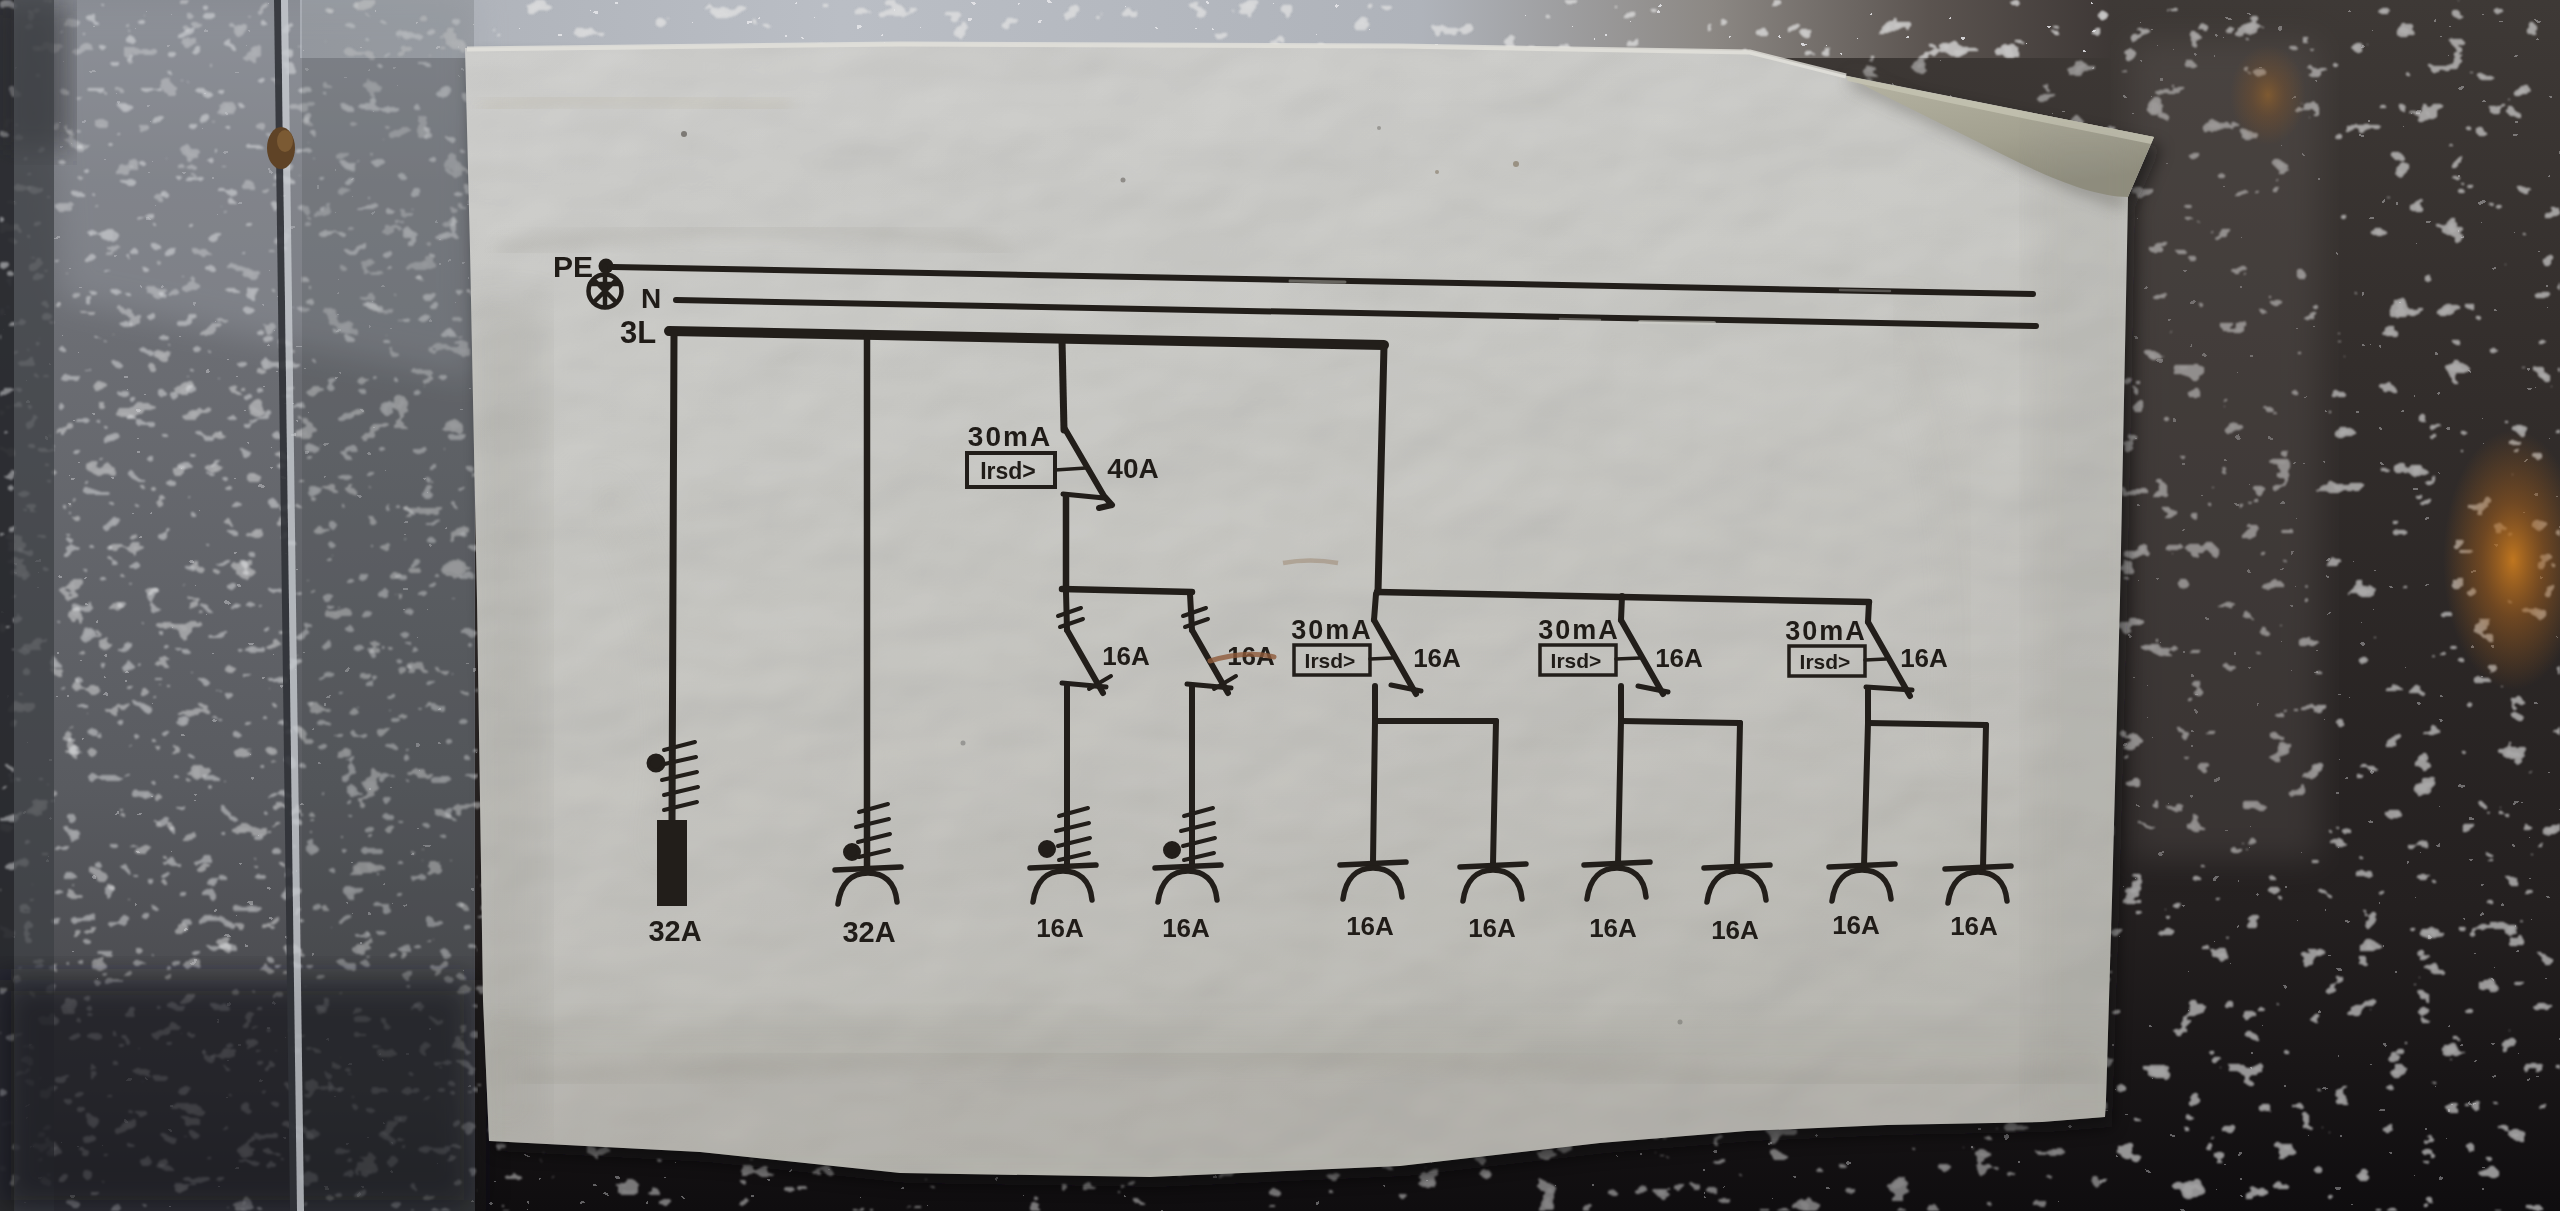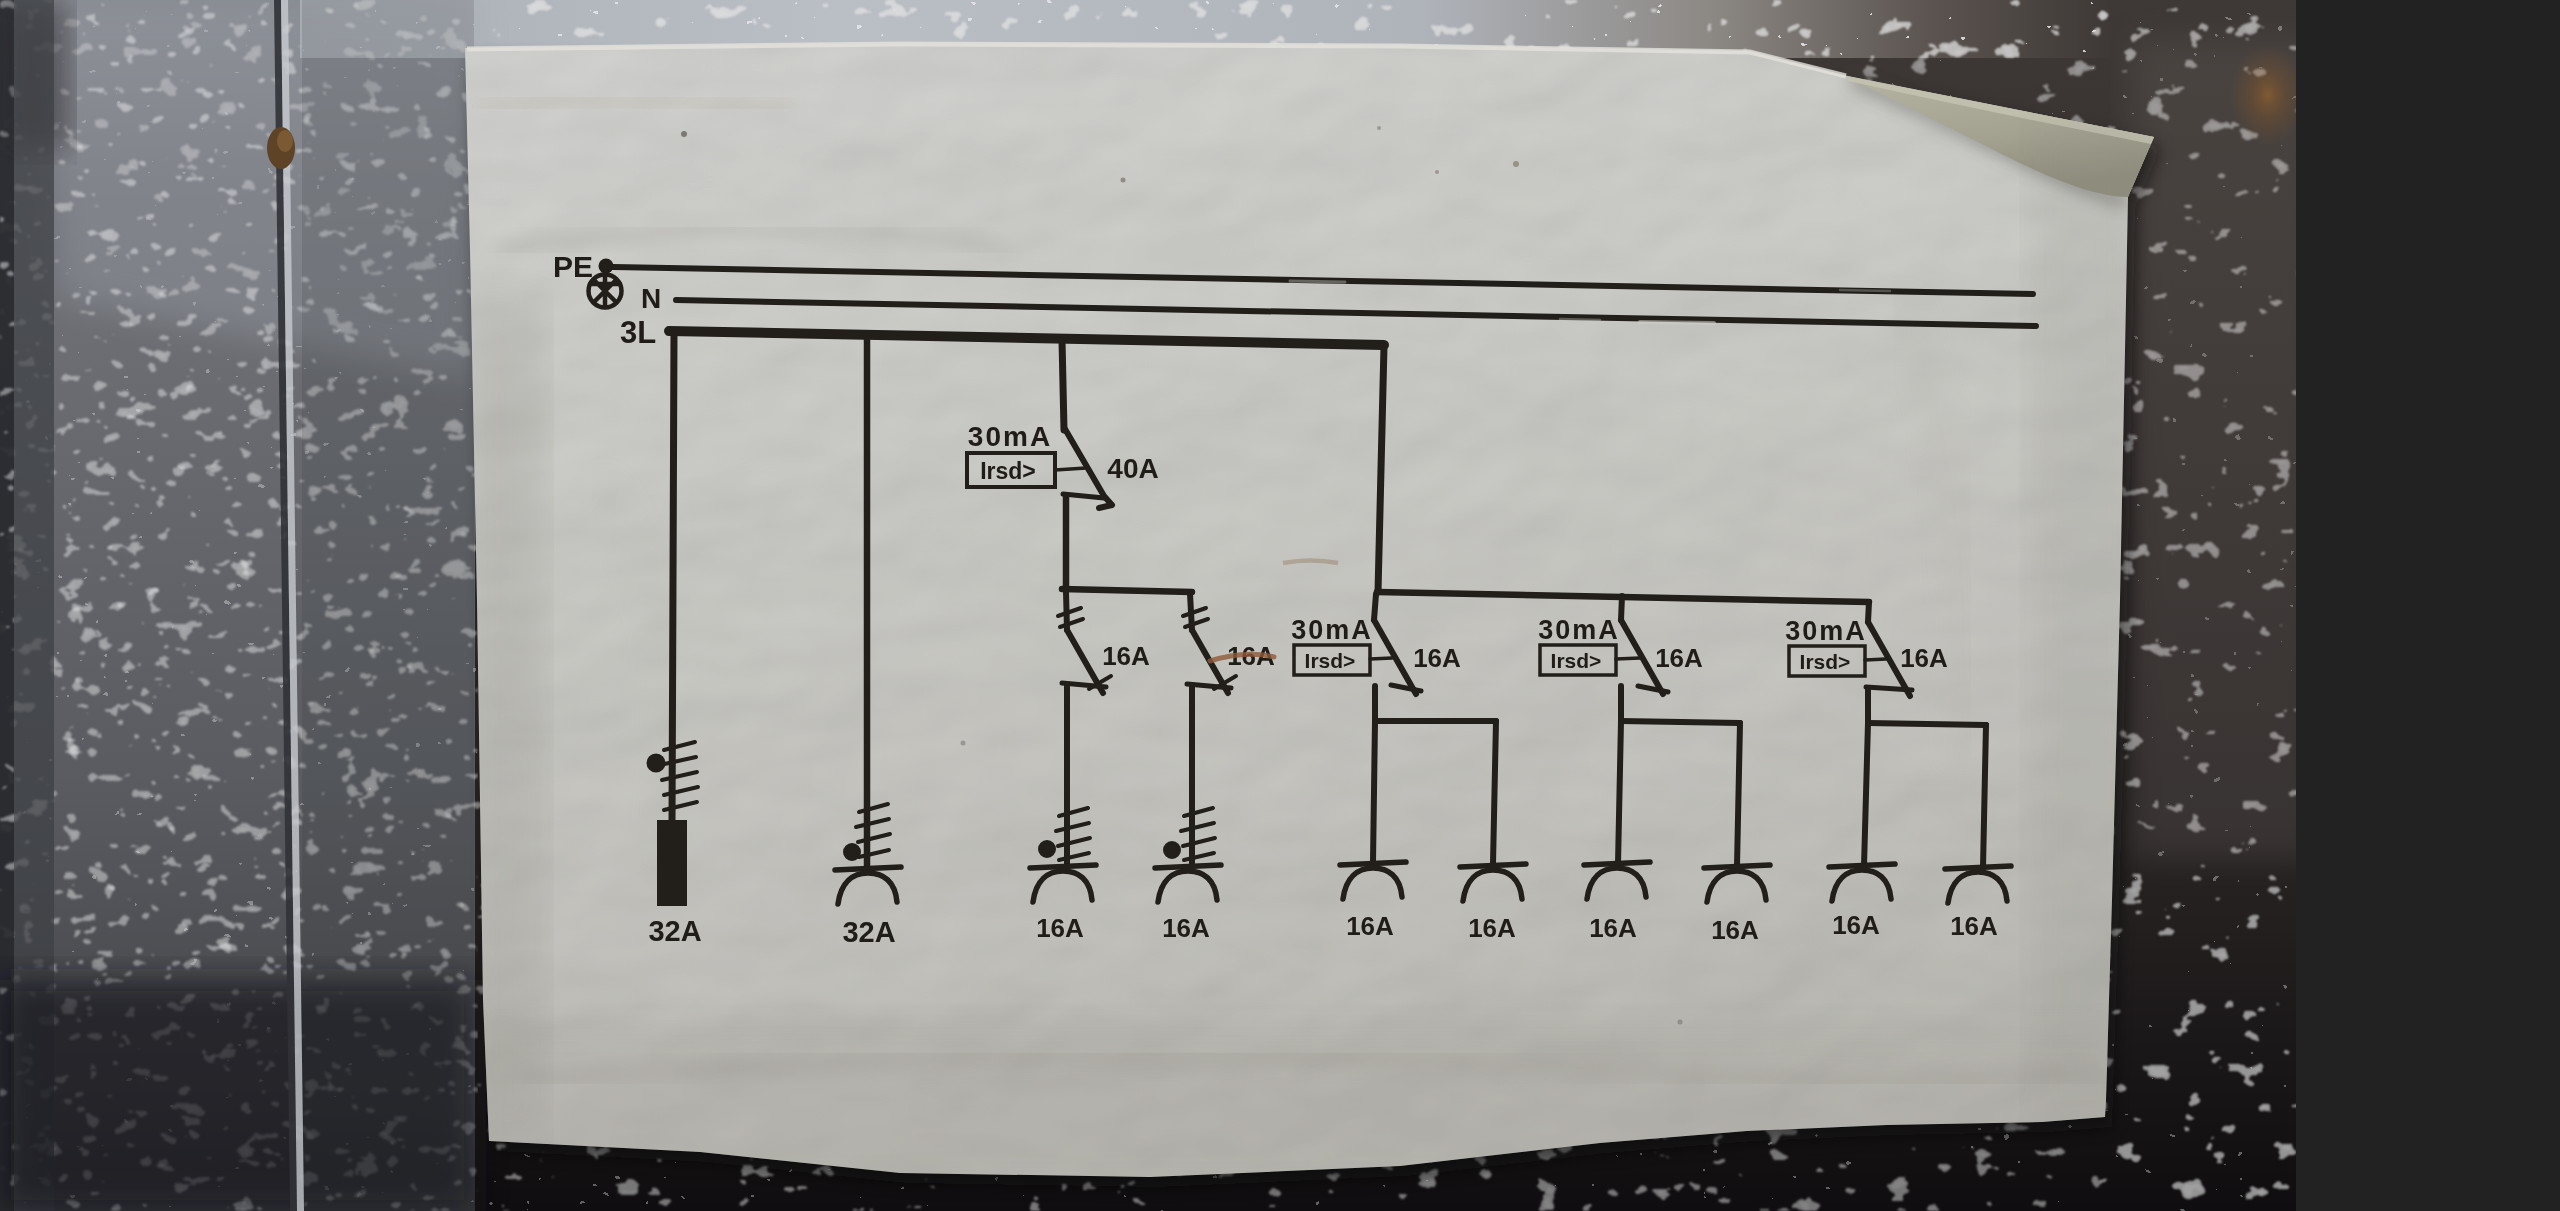--- a/index.html
+++ b/index.html
@@ -1,16 +1,16 @@
 <!DOCTYPE html>
 <html><head>
 <meta charset="utf-8">
 <style>
   html,body{margin:0;padding:0;background:#222;}
-  #stage{position:relative;width:2296px;height:1211px;overflow:hidden;
+  #stage{position:relative;width:2560px;height:1211px;overflow:hidden;
          font-family:"Liberation Sans",sans-serif;}
   svg{display:block}
   text{font-family:"Liberation Sans",sans-serif;font-weight:bold;fill:#201c18;}
 </style>
 </head>
 <body>
 <div id="stage">
 <svg width="2560" height="1211" viewBox="0 0 2560 1211" xmlns="http://www.w3.org/2000/svg">
 <defs>
 

